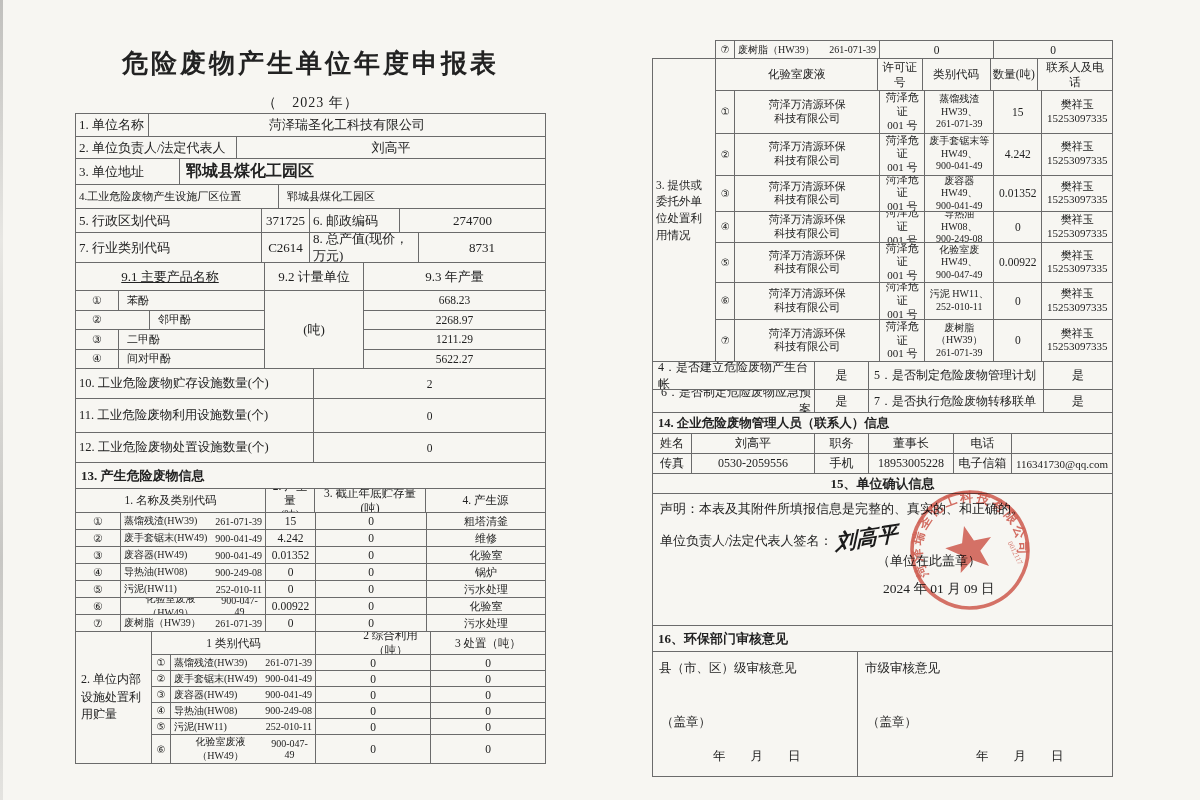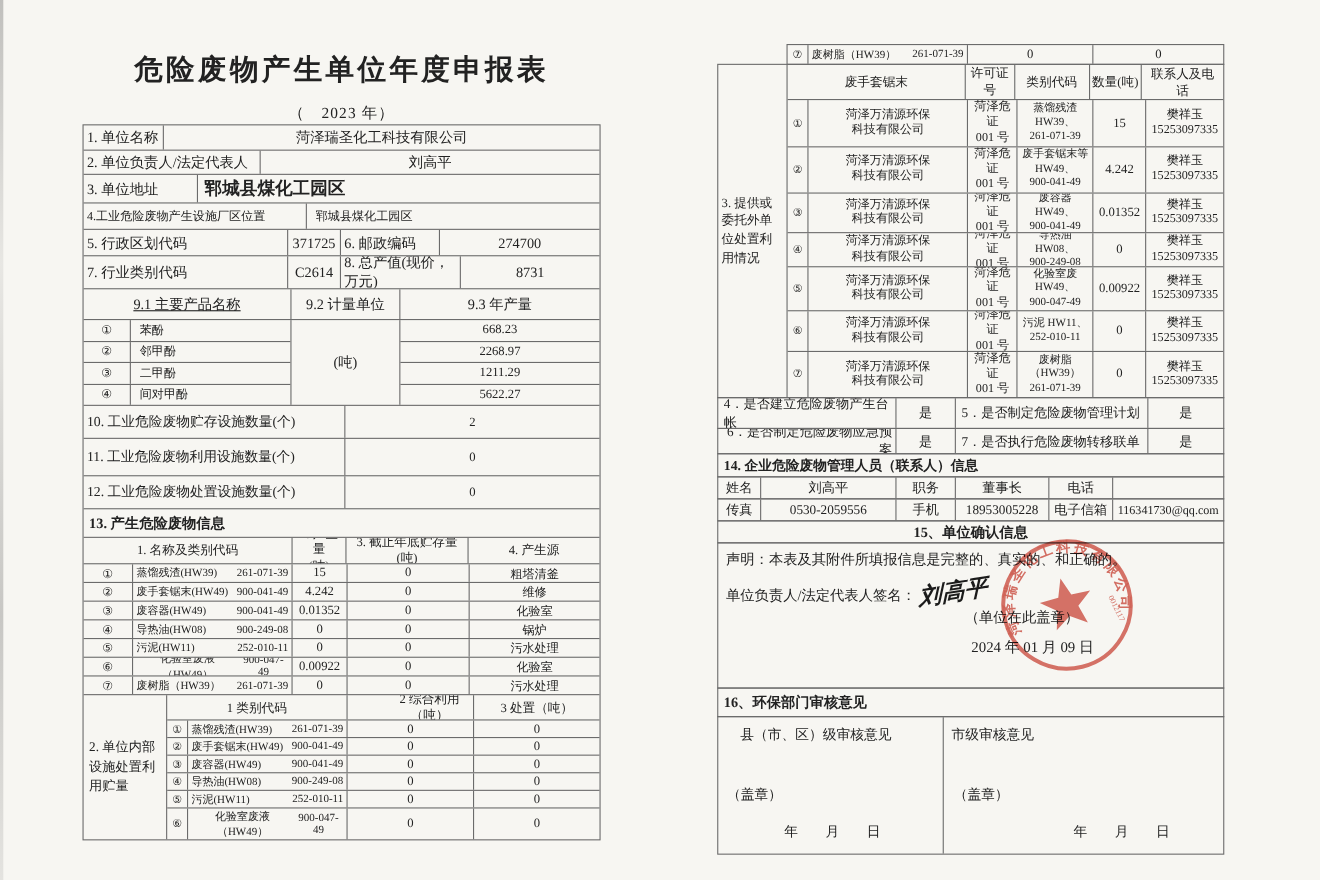--- a/index.html
+++ b/index.html
@@ -88,21 +88,21 @@
     </div>
 
     <div class="r bb" style="height:78px;">
       <div class="col" style="width:188px;">
         <div class="r bb grow">
           <div class="c small" style="width:42px;">①</div>
           <div class="c cl bl grow small" style="padding-left:8px;">苯酚</div>
         </div>
         <div class="r bb grow">
           <div class="c small" style="width:42px;">②</div>
-          <div class="c cl bl grow small" style="padding-left:8px;">邻甲酚</div>
+          <div class="c cl bl grow small" style="padding-left:8px;margin-left:31px;">邻甲酚</div>
         </div>
         <div class="r bb grow">
           <div class="c small" style="width:42px;">③</div>
           <div class="c cl bl grow small" style="padding-left:8px;">二甲酚</div>
         </div>
         <div class="r grow">
           <div class="c small" style="width:42px;">④</div>
           <div class="c cl bl grow small" style="padding-left:8px;">间对甲酚</div>
         </div>
       </div>
@@ -320,21 +320,21 @@
         </span>
       </div>
     <div class="c bl num" style="width:114px;">0</div>
     <div class="c bl grow num">0</div>
   </div>
 
   <div class="abs frame r" style="left:0;top:18px;width:461px;height:304px;">
     <div class="c vlabel" style="width:63px;font-size:11.5px;padding:0 3px;">3. 提供或委托外单位处置利用情况</div>
     <div class="col bl grow" style="font-size:11px;">
       <div class="r bb" style="height:37px;font-size:11.5px;">
-        <div class="c" style="width:163px;">废手套锯末</div>
+        <div class="c" style="width:163px;">化验室废液</div>
         <div class="c bl lines" style="width:45px;">许可证号</div>
         <div class="c bl" style="width:69px;">类别代码</div>
         <div class="c bl" style="width:48px;padding:0 1px;text-align:right;">数量(吨)</div>
         <div class="c bl grow">联系人及电话</div>
       </div>
 
       <div class="r bb" style="height:47px;">
         <div class="c tiny" style="width:18px;padding:0;">①</div>
         <div class="c bl col lines" style="width:145px;justify-content:center;">
             <span>菏泽万清源环保</span>
@@ -542,21 +542,21 @@
       </text>
       <text id="stamp-serial-text" x="97" y="62" font-size="7" fill="#cf4a3d" opacity="0.85" transform="rotate(78 97 62)">0012117</text>
     </svg>
   </div>
 
   <div class="abs frame r" style="left:0;top:585px;width:461px;height:27px;align-items:center;">
     <div class="secline">16、环保部门审核意见</div>
   </div>
   <div class="abs frame r" style="left:0;top:611px;width:461px;height:126px;">
     <div style="width:204px;position:relative;">
-      <div class="abs" style="left:20px;top:8px;font-size:12.5px;">县（市、区）级审核意见</div>
+      <div class="abs" style="left:6px;top:8px;font-size:12.5px;">县（市、区）级审核意见</div>
       <div class="abs" style="left:8px;top:62px;font-size:12.5px;">（盖章）</div>
       <div class="abs" style="left:60px;top:96px;font-size:12.5px;">年　　月　　日</div>
     </div>
     <div class="bl grow" style="position:relative;">
       <div class="abs" style="left:7px;top:8px;font-size:12.5px;">市级审核意见</div>
       <div class="abs" style="left:9px;top:62px;font-size:12.5px;">（盖章）</div>
       <div class="abs" style="left:118px;top:96px;font-size:12.5px;">年　　月　　日</div>
     </div>
   </div>
 </div>

